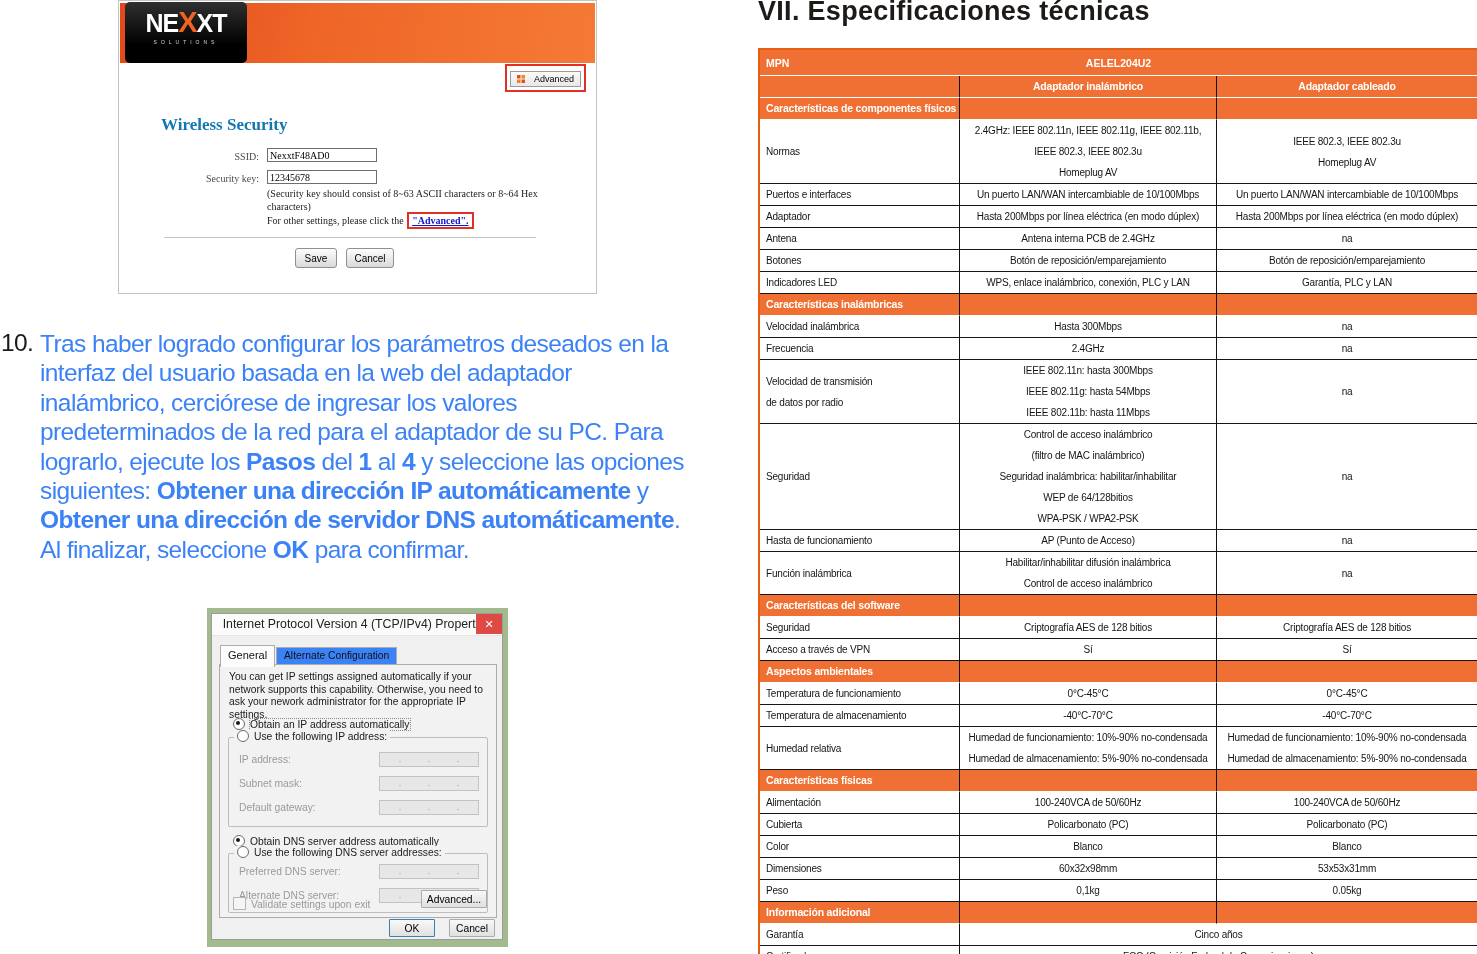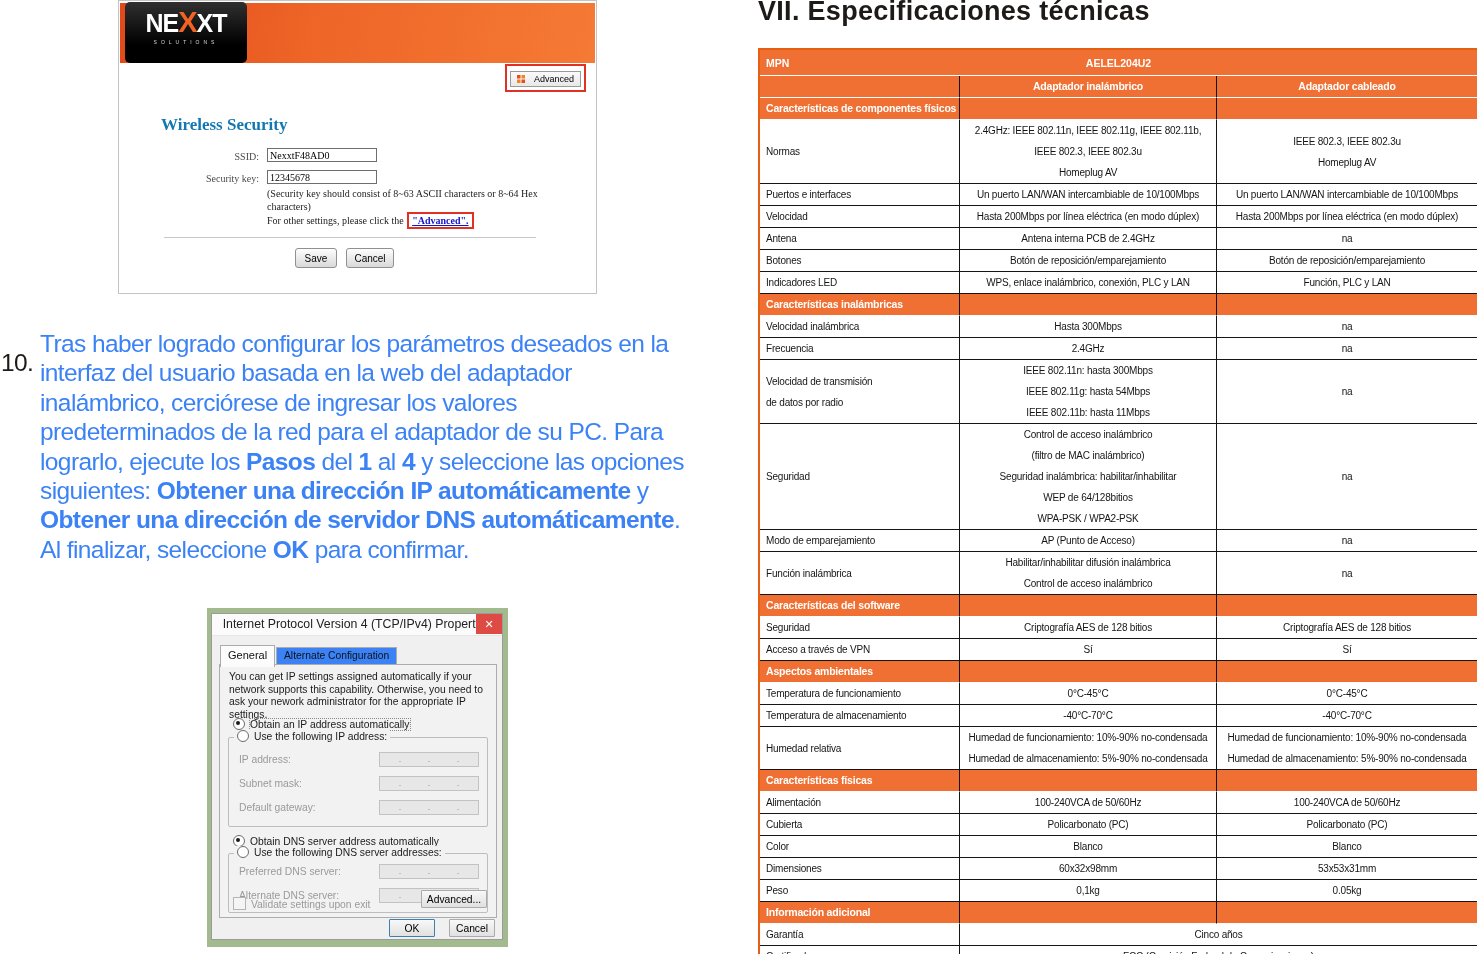--- a/index.html
+++ b/index.html
@@ -31,21 +31,21 @@
   .nx-other{position:absolute;left:148px;top:214px;font-family:"Liberation Serif",serif;font-size:10px;color:#222;}
   .nx-link{color:#1515C8;text-decoration:underline;font-weight:bold;}
   .nx-linkbox{border:2px solid #E03126;padding:1px 3px;margin-left:1px;}
   .nx-hr{position:absolute;left:45px;top:236px;width:372px;height:1px;background:#C8C8C8;}
   .nx-btn{position:absolute;top:247px;height:20px;background:linear-gradient(#FDFDFD,#D9D9D9);
           border:1px solid #909090;border-radius:3px;font-size:10px;font-family:"Liberation Sans",sans-serif;}
   .nx-save{left:176px;width:42px;}
   .nx-cancel{left:227px;width:48px;}
 
   
-  .step-num{position:absolute;left:1px;top:329px;font-size:24.5px;letter-spacing:-0.6px;color:#1E1A17;margin-top:20px;}
+  .step-num{position:absolute;left:1px;top:329px;font-size:24.5px;letter-spacing:-0.6px;color:#1E1A17;}
   .step-text{position:absolute;left:40px;top:329px;width:655px;margin:0;font-size:24.5px;
              line-height:29.4px;letter-spacing:-0.6px;color:#3b82f6;}
   .step-text .b{font-weight:bold;}
 
   
   .windlg{position:absolute;left:207px;top:608px;width:301px;height:339px;background:#A2BA8E;}
   .win{position:absolute;left:4px;top:5px;width:292px;height:327px;background:#F0F0F0;
        border:1px solid #9B9B9B;box-sizing:border-box;font-size:10.3px;}
   .win-title{position:absolute;left:0;top:0;right:0;height:21px;background:#FBFBFB;
              border-bottom:1px solid #E6E6E6;text-align:center;line-height:21px;font-size:12.3px;color:#222;}
@@ -259,21 +259,21 @@
           </td>
           <td class="val">
             <div>Un puerto LAN/WAN intercambiable de 10/100Mbps</div>
           </td>
           <td class="val">
             <div>Un puerto LAN/WAN intercambiable de 10/100Mbps</div>
           </td>
         </tr>
         <tr style="height: 21px;">
           <td class="lbl">
-            <div>Velocidad</div>
+            <div>Adaptador</div>
           </td>
           <td class="val">
             <div>Hasta 200Mbps por línea eléctrica (en modo dúplex)</div>
           </td>
           <td class="val">
             <div>Hasta 200Mbps por línea eléctrica (en modo dúplex)</div>
           </td>
         </tr>
         <tr style="height: 21px;">
           <td class="lbl">
@@ -298,21 +298,21 @@
           </td>
         </tr>
         <tr style="height: 21px;">
           <td class="lbl">
             <div>Indicadores LED</div>
           </td>
           <td class="val">
             <div>WPS, enlace inalámbrico, conexión, PLC y LAN</div>
           </td>
           <td class="val">
-            <div>Función, PLC y LAN</div>
+            <div>Garantía, PLC y LAN</div>
           </td>
         </tr>
         <tr class="orange" style="height: 21px;">
           <td class="lbl">
             <div>Características inalámbricas</div>
           </td>
           <td class="val">
             <div></div>
           </td>
           <td class="val">
@@ -365,21 +365,21 @@
 Seguridad inalámbrica: habilitar/inhabilitar
 WEP de 64/128bitios
 WPA-PSK / WPA2-PSK</div>
           </td>
           <td class="val">
             <div>na</div>
           </td>
         </tr>
         <tr style="height: 21px;">
           <td class="lbl">
-            <div>Modo de emparejamiento</div>
+            <div>Hasta de funcionamiento</div>
           </td>
           <td class="val">
             <div>AP (Punto de Acceso)</div>
           </td>
           <td class="val">
             <div>na</div>
           </td>
         </tr>
         <tr style="height: 42px;">
           <td class="lbl">

